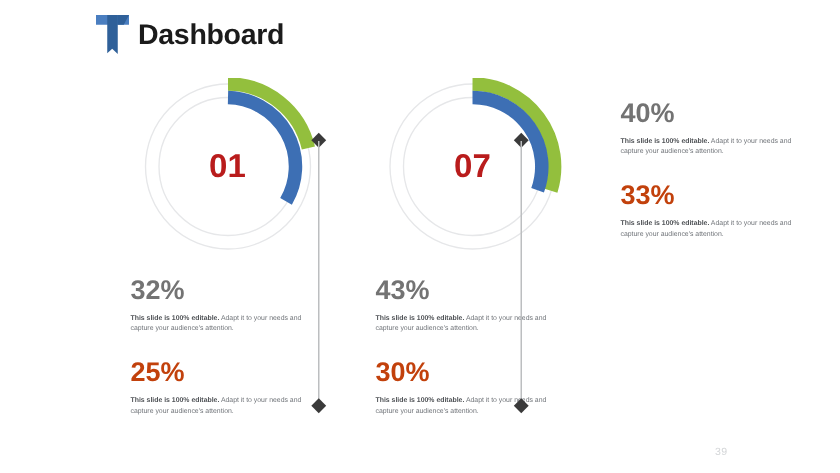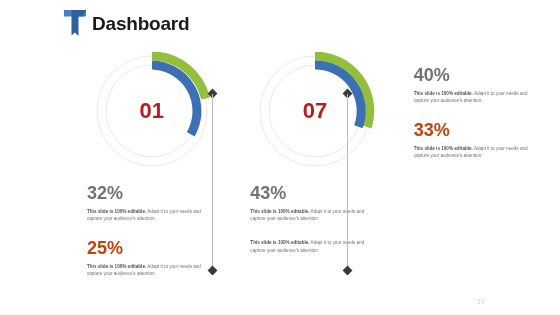--- a/index.html
+++ b/index.html
@@ -193,20 +193,21 @@
         <path d="M 60 13 A 46 46 0 0 1 103.4 74.8" fill="none" stroke="#3d6fb4" stroke-width="9"></path>
       </svg>
       <div class="gauge-label">07</div>
     </div>
     <div class="stats">
       <div class="stat">
         <div class="stat-value blue">43%</div>
         <div class="stat-desc"><b>This slide is 100% editable.</b><span> Adapt it to your needs and capture your audience's attention.</span></div>
       </div>
       <div class="stat">
+        <div class="stat-value green">30%</div>
         <div class="stat-desc"><b>This slide is 100% editable.</b><span> Adapt it to your needs and capture your audience's attention.</span></div>
       </div>
     </div>
   </div>
 
   <div class="column col-3">
     <div class="stats">
       <div class="stat">
         <div class="stat-value blue">40%</div>
         <div class="stat-desc"><b>This slide is 100% editable.</b><span> Adapt it to your needs and capture your audience's attention.</span></div>

